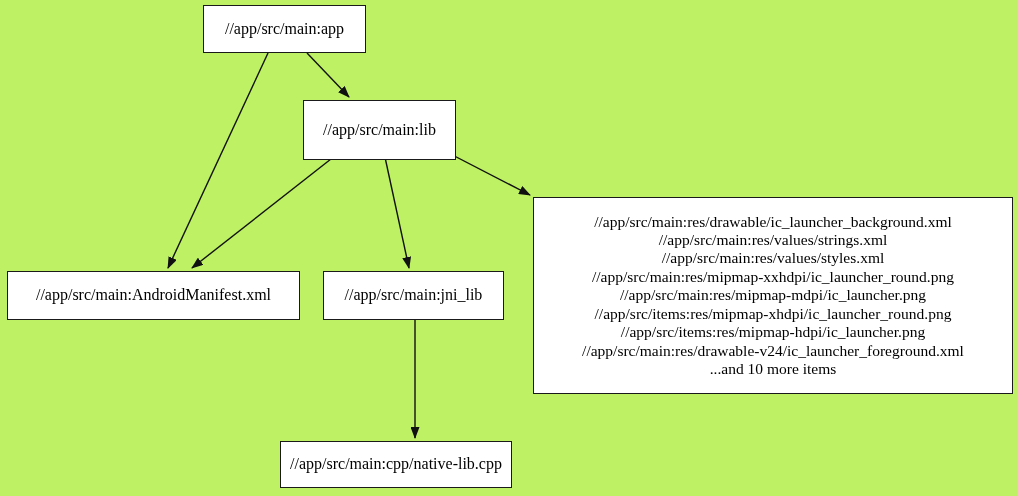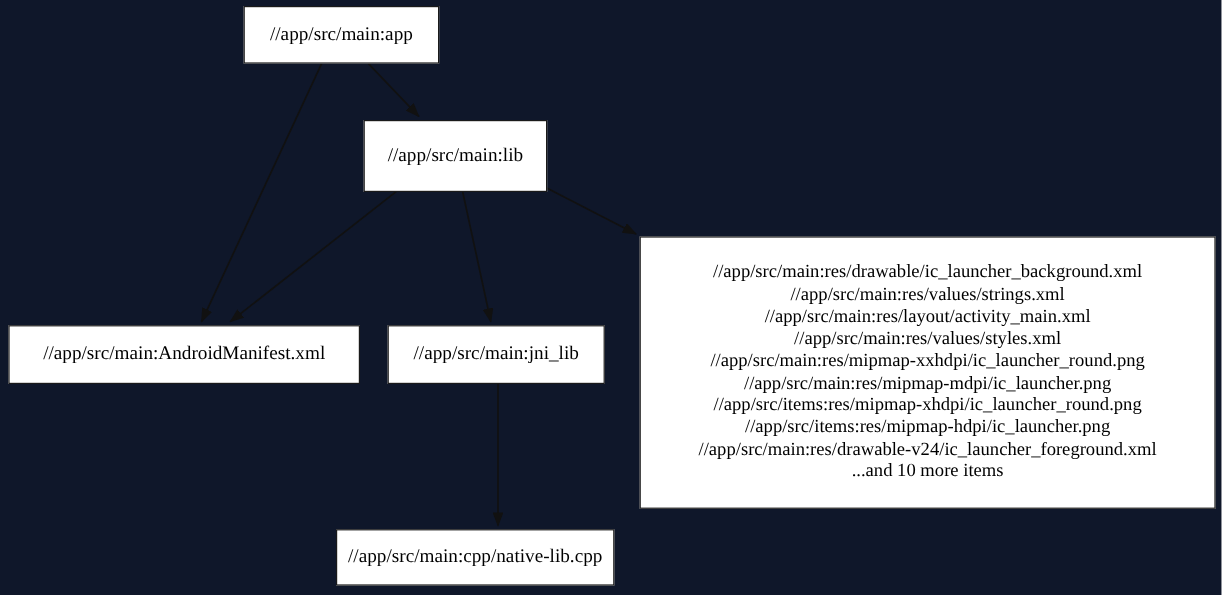--- a/index.html
+++ b/index.html
@@ -4,21 +4,21 @@
 <style>
   html, body {
     margin: 0;
     padding: 0;
     background: #ffffff;
   }
   .canvas {
     position: relative;
     width: 1018px;
     height: 496px;
-    background: #0f172a;
+    background: #bef264;
     font-family: "Liberation Serif", serif;
     color: #000000;
     overflow: hidden;
   }
   svg.edges {
     position: absolute;
     left: 0;
     top: 0;
     width: 1018px;
     height: 496px;
@@ -39,21 +39,21 @@
     font-size: 16px;
     line-height: 1.15;
     white-space: nowrap;
   }
   #node-app      { left: 203px; top: 5px;   width: 163px; height: 48px; }
   #node-lib      { left: 303px; top: 100px; width: 153px; height: 60px; }
   #node-manifest { left: 7px;   top: 271px; width: 293px; height: 49px; align-items: center; }
   #node-jni      { left: 323px; top: 271px; width: 181px; height: 49px; text-align: center; }
   #node-cpp      { left: 280px; top: 441px; width: 232px; height: 47px; }
   #node-res {
-    left: 533px; top: 197px; width: 480px; height: 227px;
+    left: 533px; top: 197px; width: 480px; height: 197px;
     flex-direction: column;
     justify-content: center;
     font-size: 15.5px;
     line-height: 18.4px;
   }
   #node-res .res-line {
     display: block;
   }
 </style>
 </head>
@@ -87,21 +87,20 @@
     <span>//app/src/main:AndroidManifest.xml</span>
   </div>
 
   <div class="node" id="node-jni">
     <span>//app/src/main:jni_lib</span>
   </div>
 
   <div class="node" id="node-res">
     <span class="res-line">//app/src/main:res/drawable/ic_launcher_background.xml</span>
     <span class="res-line">//app/src/main:res/values/strings.xml</span>
-    <span class="res-line">//app/src/main:res/layout/activity_main.xml</span>
     <span class="res-line">//app/src/main:res/values/styles.xml</span>
     <span class="res-line">//app/src/main:res/mipmap-xxhdpi/ic_launcher_round.png</span>
     <span class="res-line">//app/src/main:res/mipmap-mdpi/ic_launcher.png</span>
     <span class="res-line">//app/src/items:res/mipmap-xhdpi/ic_launcher_round.png</span>
     <span class="res-line">//app/src/items:res/mipmap-hdpi/ic_launcher.png</span>
     <span class="res-line">//app/src/main:res/drawable-v24/ic_launcher_foreground.xml</span>
     <span class="res-line">...and 10 more items</span>
   </div>
 
   <div class="node" id="node-cpp">

